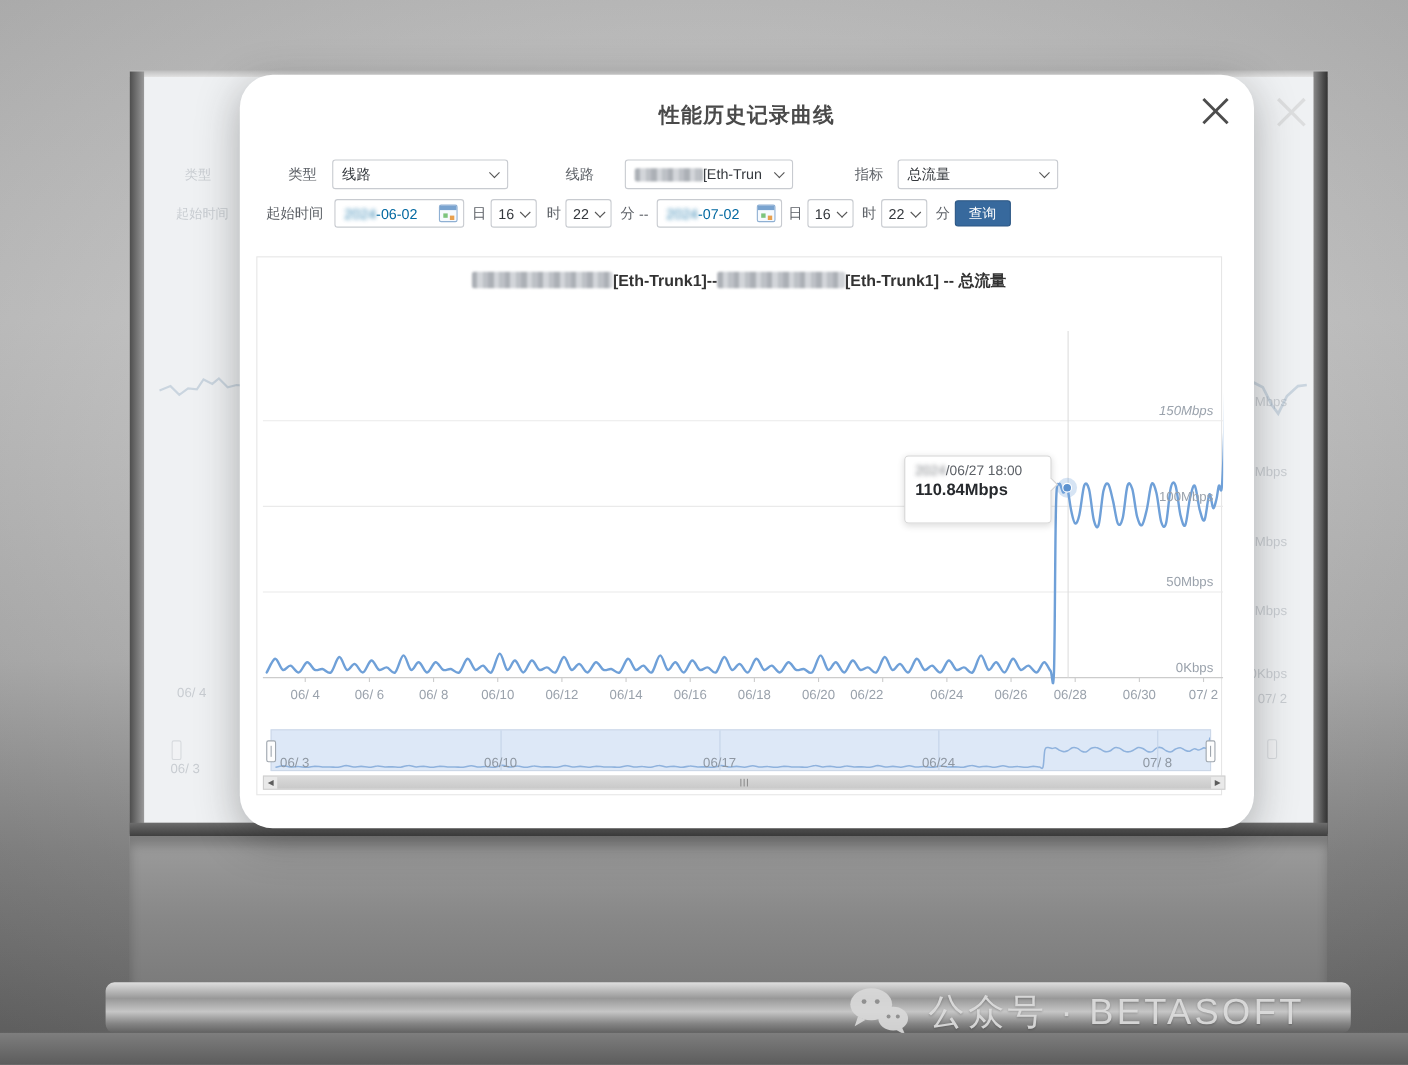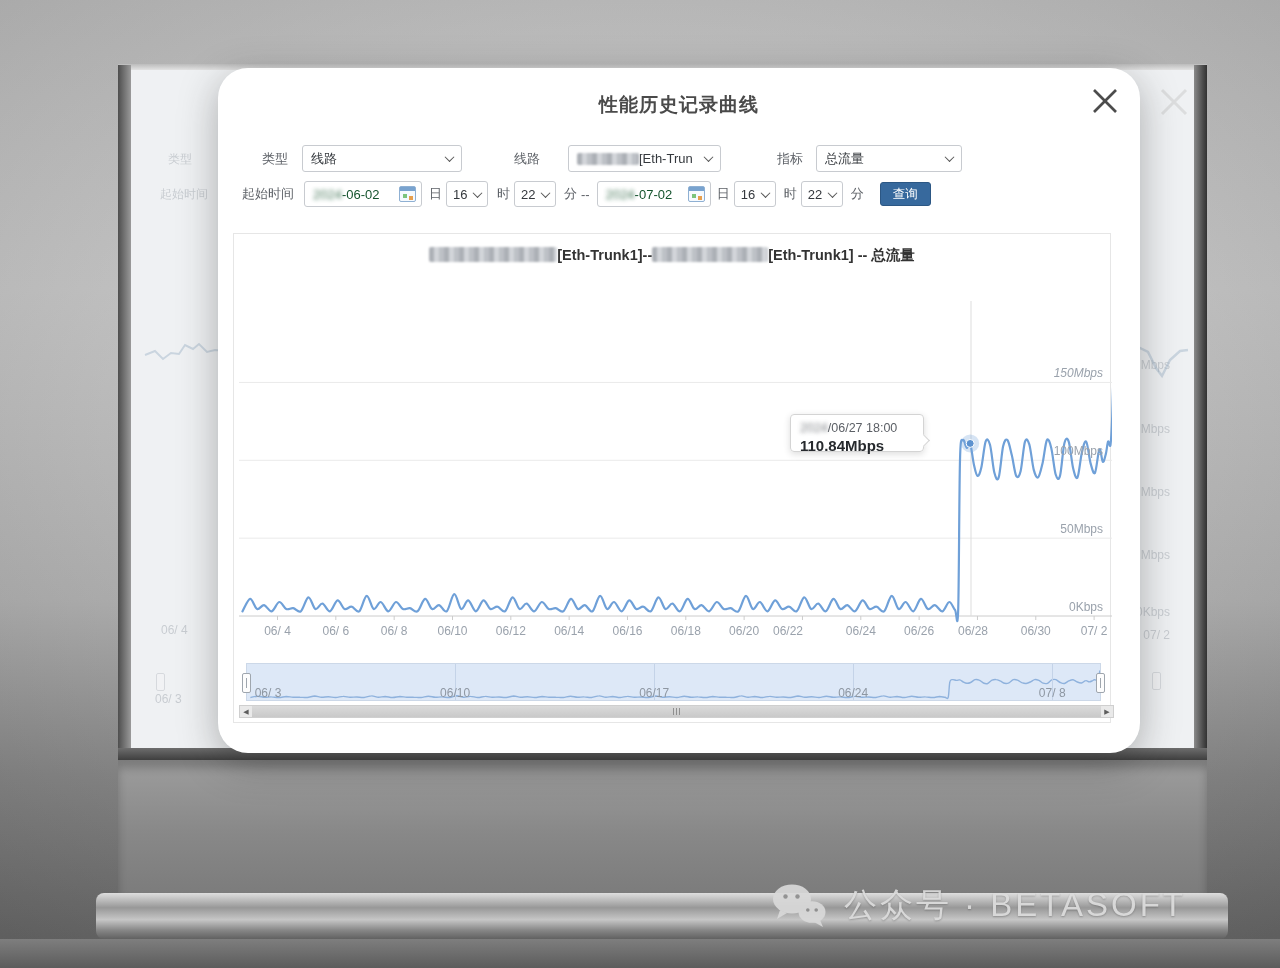--- a/index.html
+++ b/index.html
@@ -23,21 +23,21 @@
     background:linear-gradient(180deg,#6d6d6d,#3f3f3f); }
   .stand { position:absolute; left:118px; top:760px; width:1089px; height:133px;
     background:linear-gradient(180deg,#9d9d9d,#888 55%,#7c7c7c);
     box-shadow:inset 0 8px 10px rgba(0,0,0,.22); }
   .base { position:absolute; left:96px; top:893px; width:1132px; height:46px; border-radius:8px;
     background:linear-gradient(180deg,#dedede 0%,#989898 32%,#c6c6c6 58%,#848484 82%,#616161 100%); }
   .floor { position:absolute; left:0; top:939px; width:1280px; height:29px;
     background:linear-gradient(180deg,#7e7e7e,#5c5c5c); }
 
   .watermark { position:absolute; right:42px; top:-10px; height:60px; display:flex;
-    align-items:flex-start; gap:16px; color:#dcdcdc; opacity:.92; }
+    align-items:flex-end; gap:16px; color:#dcdcdc; opacity:.92; }
   .watermark .wm-text { font-size:33px; letter-spacing:3px; text-shadow:0 1px 2px rgba(0,0,0,.25); }
 
   
   .bg-el { position:absolute; color:#9aa1a9; opacity:.45; font-size:12px; white-space:nowrap; }
   .bg-line { position:absolute; opacity:.45; }
 
   
   .modal { position:absolute; left:218px; top:68px; width:922px; height:685px;
     background:#fff; border-radius:30px; box-shadow:0 10px 38px rgba(40,40,40,.35); }
   .modal-title { position:absolute; left:0; right:0; top:86px; margin-top:-68px; text-align:center;
@@ -45,21 +45,21 @@
   .modal-close { position:absolute; right:18px; top:16px; width:34px; height:34px; cursor:pointer; }
 
   .frow { position:absolute; left:0; right:0; display:flex; align-items:center; font-size:13px; color:#5d6167; }
   .frow1 { top:77px;  padding-left:44px; }
   .frow2 { top:113px; padding-left:24px; }
   .sel { display:flex; align-items:center; justify-content:space-between; height:27px;
     border:1px solid #c8cbd0; border-radius:3px; background:#fff; padding:0 8px;
     color:#34383d; cursor:pointer; }
   .dinput { display:flex; align-items:center; justify-content:space-between; height:26px;
     border:1px solid #c8cbd0; border-radius:3px; background:#fff; padding:0 5px 0 8px;
-    color:#14532d; }
+    color:#0369a1; }
   .chev { width:7px; height:7px; border-right:1.6px solid #555; border-bottom:1.6px solid #555;
     transform:rotate(45deg) translate(-1px,-1px); flex:none; margin-left:6px; }
   .cal-icon { position:relative; width:17px; height:16px; border:1px solid #8fb0d3; border-radius:2px;
     background:#f6fafe; flex:none; cursor:pointer; }
   .cal-icon::before { content:""; position:absolute; left:0; right:0; top:0; height:4px; background:#79a3cf; }
   .cal-icon::after { content:""; position:absolute; left:3px; top:7px; width:4px; height:4px;
     background:#7cc47c; box-shadow:6px 2px 0 #e8a04e; }
   .btn-query { height:24px; padding:0 12px; background:#37699d; border:1px solid #2c5784; border-radius:3px;
     color:#fff; font-size:12.5px; display:flex; align-items:center; cursor:pointer; }
 
@@ -74,21 +74,21 @@
   .chart-title { position:absolute; left:0; right:0; top:12px; text-align:center;
     font-size:14.5px; font-weight:bold; color:#333; }
   .chart-title .mosaic { height:15px; vertical-align:-2px; }
   .m0 { width:128px; } .m2 { width:116px; }
   .chart-subtitle { position:absolute; left:0; right:0; top:44px; text-align:center;
     font-size:12.5px; color:#5a5f66; }
   #plot-svg { position:absolute; left:0; top:0; }
   .ylab { position:absolute; right:7px; width:80px; text-align:right; font-size:12px; color:#9aa2ac; }
   .xlab { position:absolute; width:48px; text-align:center; font-size:12px; color:#9aa2ac; top:390px; }
 
-  .tooltip { position:absolute; left:556px; top:180px; width:134px; height:38px;
+  .tooltip { position:absolute; left:588px; top:180px; width:134px; height:62px;
     background:rgba(255,255,255,.97); border:1px solid #d4d4d4; border-radius:4px;
     box-shadow:0 2px 7px rgba(0,0,0,.14); padding:6px 9px; z-index:5; }
   .tt-time { font-size:12.5px; color:#5c6066; }
   .tt-value { font-size:15px; font-weight:bold; color:#26292d; margin-top:2px; }
   .tt-arrow { position:absolute; right:-5px; top:21px; width:9px; height:9px; background:#fff;
     border-right:1px solid #d4d4d4; border-top:1px solid #d4d4d4; transform:rotate(45deg); }
 
   .brush { position:absolute; left:12px; top:429px; width:855px; height:38px;
     background:#dde8f7; border:1px solid #ccd8e8; cursor:ew-resize; }
   #brush-svg { position:absolute; left:0; top:0; }
@@ -215,21 +215,21 @@
     <div class="sel" style="margin-left:4px; width:42px; height:26px; padding:0 6px;">
       <span>16</span>
       <span class="chev"></span>
     </div>
     <span style="margin-left:8px;">时</span>
     <div class="sel" style="margin-left:4px; width:42px; height:26px; padding:0 6px;">
       <span>22</span>
       <span class="chev"></span>
     </div>
     <span style="margin-left:8px;">分</span>
-    <div class="btn-query" style="margin-left:16px;">查询</div>
+    <div class="btn-query" style="margin-left:4px;">查询</div>
   </div>
 
   <div class="chart-area">
     <div class="chart-title" id="chart-title"><span class="mosaic m0"></span><span>[Eth-Trunk1]--</span><span class="mosaic m2"></span><span>[Eth-Trunk1] -- 总流量</span></div>
 
     <svg id="plot-svg" width="878" height="490" viewBox="0 0 878 490">
         <line x1="5" y1="148.45000000000002" x2="878" y2="148.45000000000002" stroke="#eaeaea" stroke-width="1"></line>
         <line x1="5" y1="226.3" x2="878" y2="226.3" stroke="#eaeaea" stroke-width="1"></line>
         <line x1="5" y1="304.15" x2="878" y2="304.15" stroke="#eaeaea" stroke-width="1"></line>
         <line x1="5" y1="382" x2="878" y2="382" stroke="#cccccc" stroke-width="1"></line>

